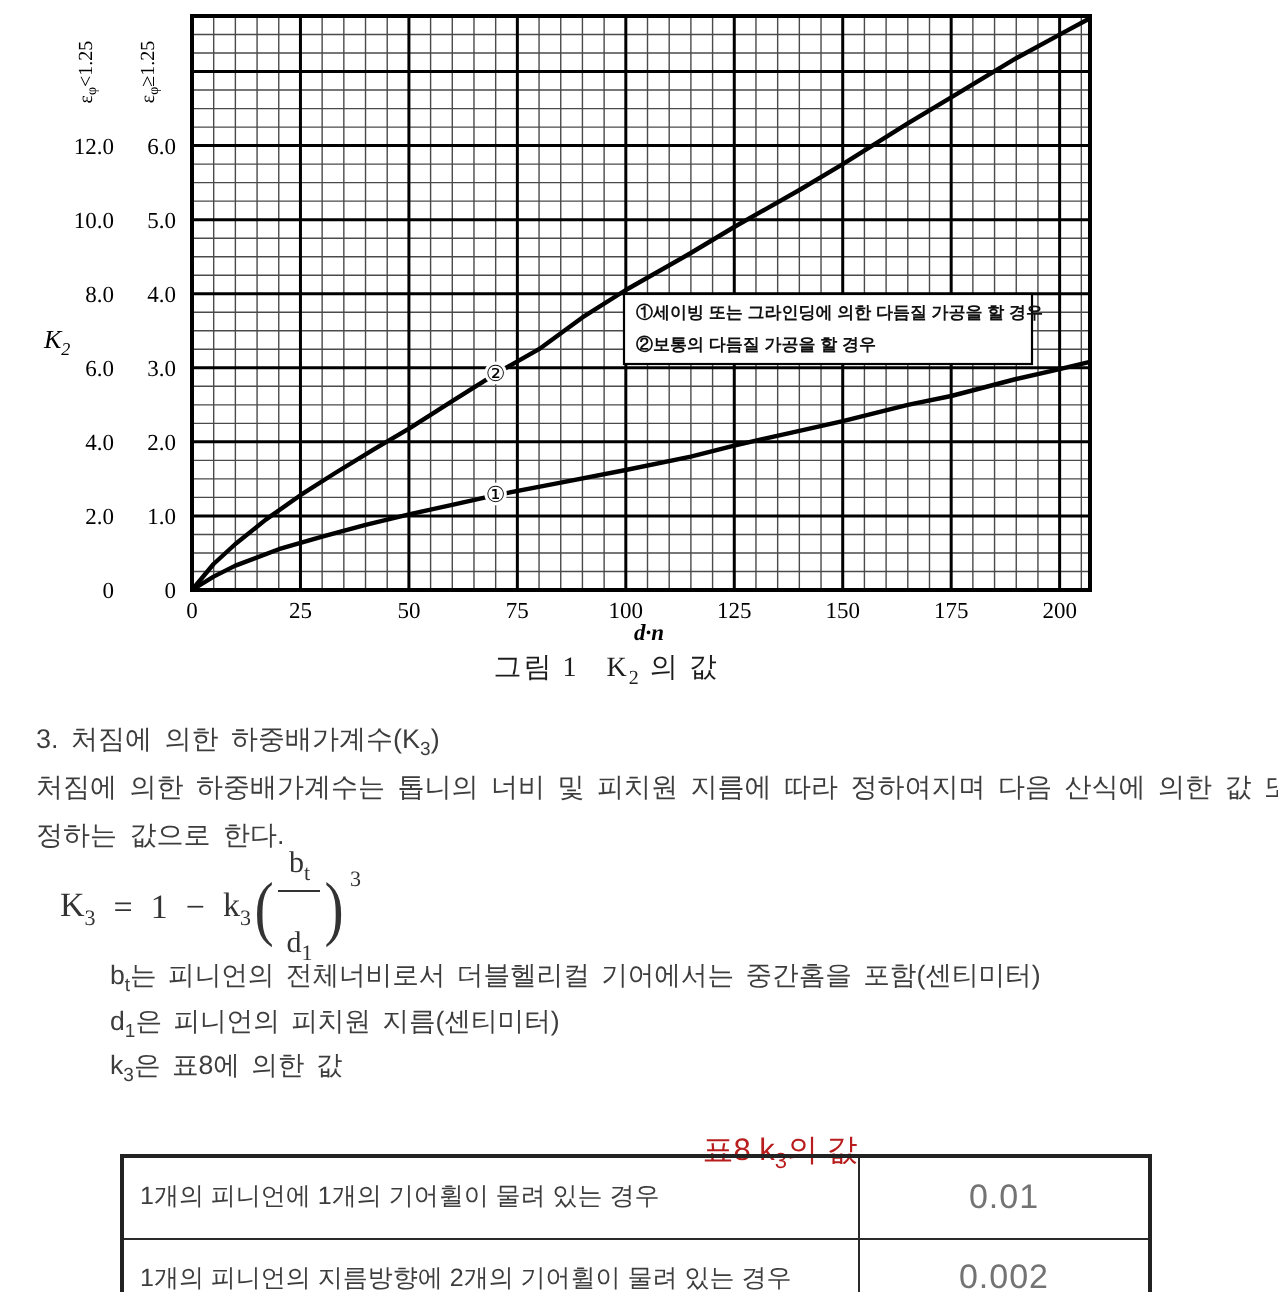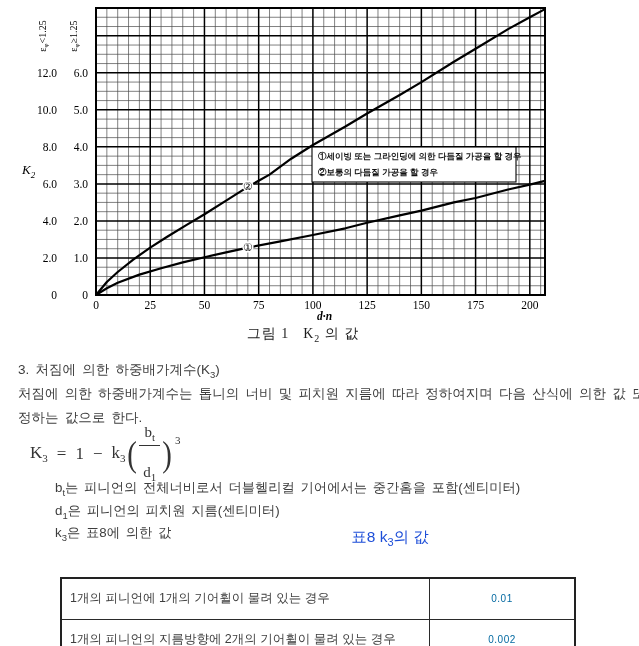--- a/index.html
+++ b/index.html
@@ -24,28 +24,28 @@
   .formula .op{margin:0 9px;}
   .formula .bigparen{font-size:36px;font-weight:400;transform:scaleX(.8);margin:0 1px;line-height:1;}
   .frac{display:inline-flex;flex-direction:column;align-items:center;font-size:15px;line-height:1.15;}
   .frac .num{border-bottom:1.2px solid #333;padding:0 5px 1px;}
   .frac .den{padding-top:18px;}
   .formula .exp{font-size:11px;position:relative;top:-14px;left:1px;}
   
   .defline{position:absolute;left:55px;font-size:13.3px;color:#3d3d3d;word-spacing:2px;white-space:nowrap;}
   .defline sub{font-size:9.5px;}
   
-  .tbl-title{position:absolute;left:390px;top:527px;transform:translateX(-50%);
-             font-size:15.5px;color:#1d4ed8;white-space:nowrap;}
+  .tbl-title{position:absolute;left:390px;top:565px;transform:translateX(-50%);
+             font-size:15.5px;color:#b91c1c;white-space:nowrap;}
   .tbl-title sub{font-size:11px;}
   table.k3{position:absolute;left:60px;top:577px;width:516px;height:84px;
            border-collapse:collapse;font-size:12.5px;color:#3d3d3d;}
   table.k3 td{border:1.6px solid #2a2a2a;}
   table.k3 td.lbl{width:358px;padding-left:8px;}
-  table.k3 td.val{text-align:center;font-size:10px;color:#0369a1;letter-spacing:.5px;}
+  table.k3 td.val{text-align:center;font-size:17px;color:#737373;letter-spacing:.5px;}
   table.k3{border:2px solid #222;}
 </style>
 </head>
 <body>
 
 <div class="page">
 
   <svg id="chart-svg" width="639" height="322">
       <line x1="106.84541062801932" y1="8" x2="106.84541062801932" y2="295" stroke="#4a4a4a" stroke-width="0.7"></line>
       <line x1="117.69082125603865" y1="8" x2="117.69082125603865" y2="295" stroke="#4a4a4a" stroke-width="0.7"></line>

